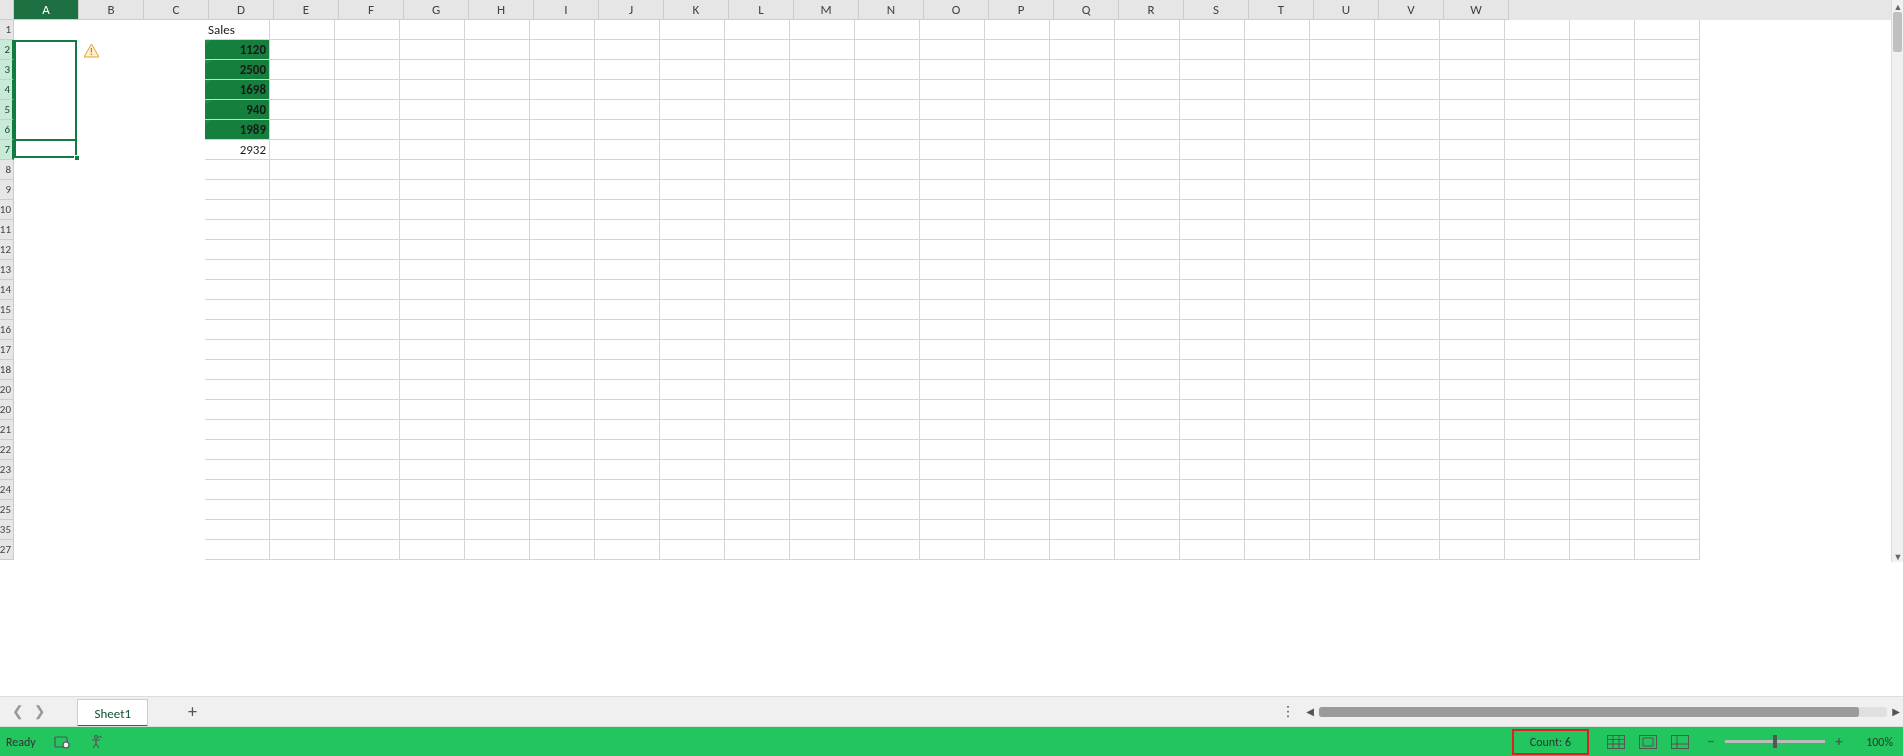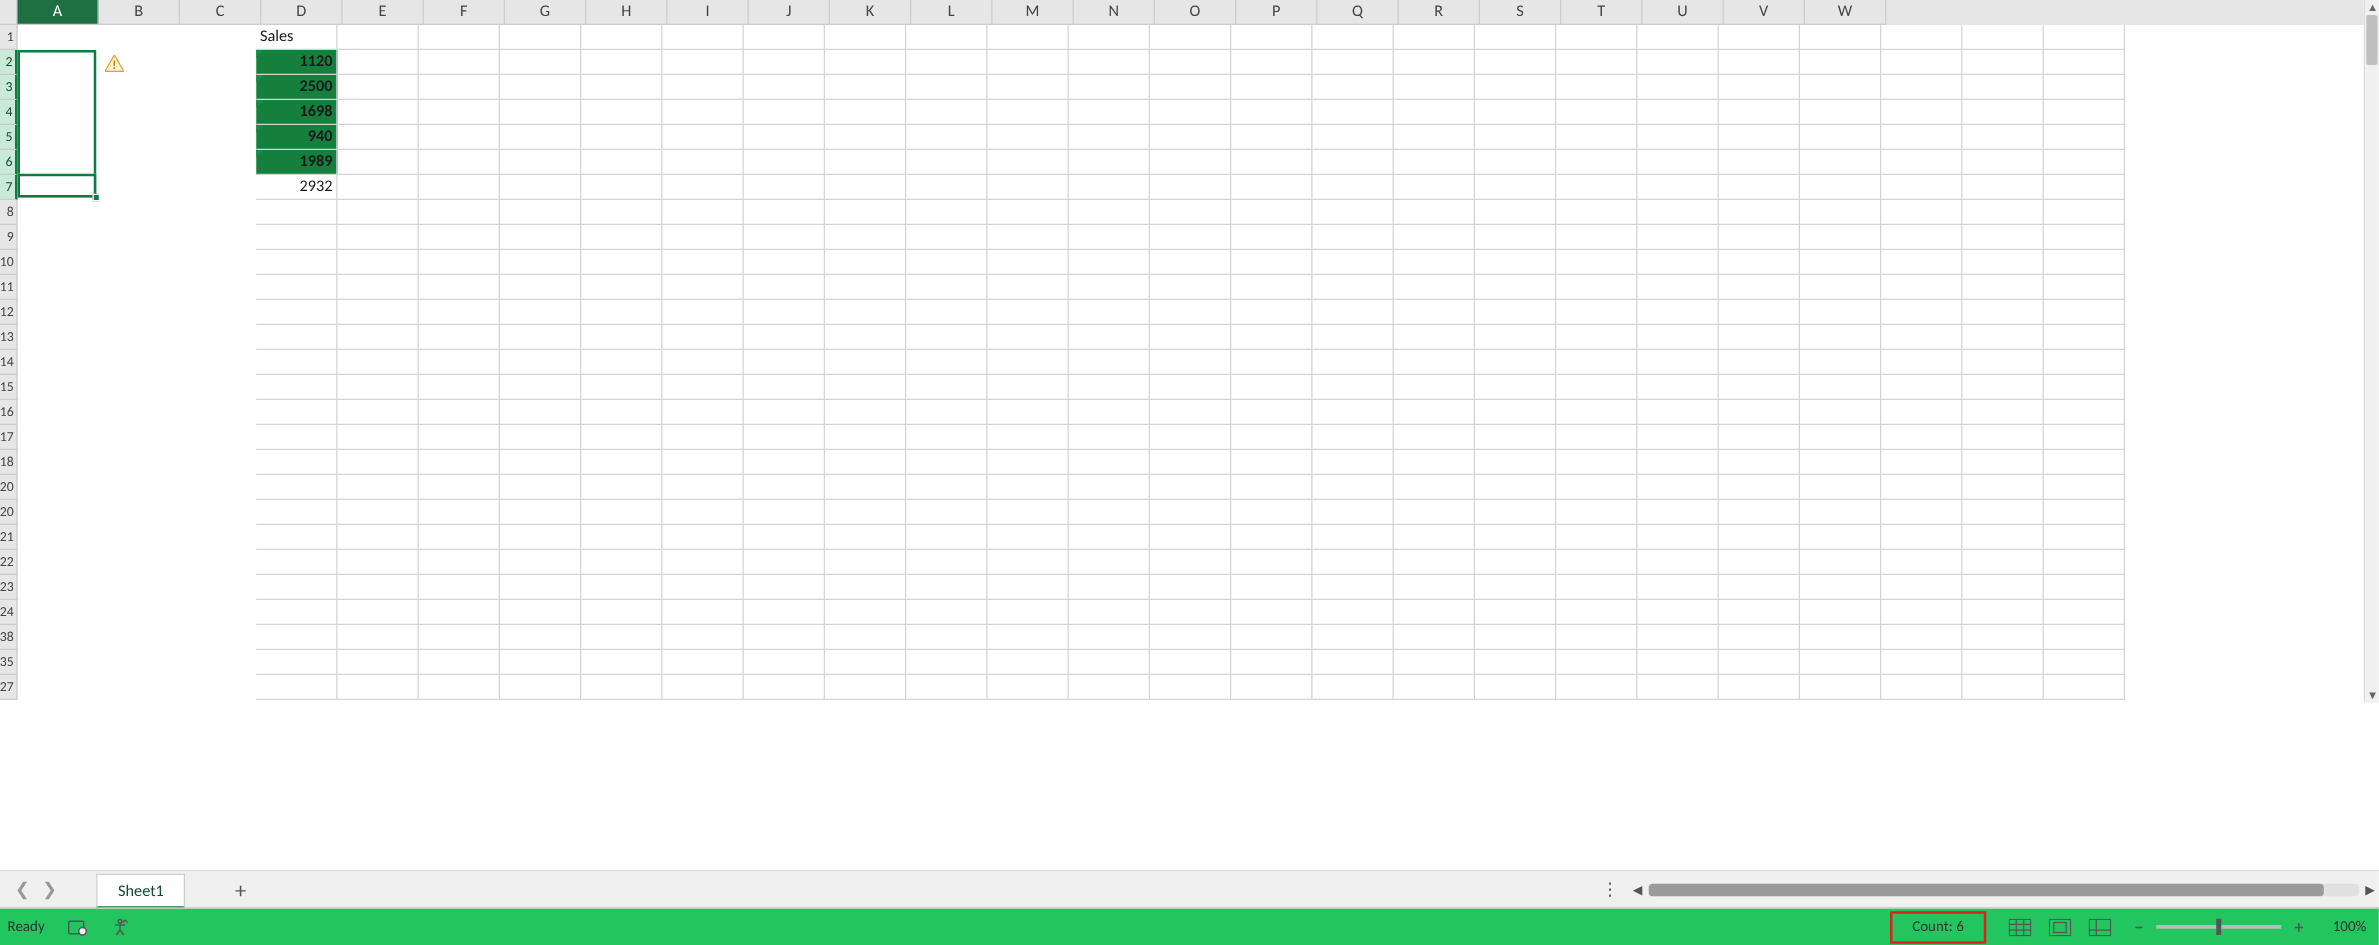--- a/index.html
+++ b/index.html
@@ -122,21 +122,21 @@
       <div class="row-head">15</div>
       <div class="row-head">16</div>
       <div class="row-head">17</div>
       <div class="row-head">18</div>
       <div class="row-head">20</div>
       <div class="row-head">20</div>
       <div class="row-head">21</div>
       <div class="row-head">22</div>
       <div class="row-head">23</div>
       <div class="row-head">24</div>
-      <div class="row-head">38</div>
+      <div class="row-head">25</div>
       <div class="row-head">35</div>
       <div class="row-head">27</div>
     </div>
 
   <div class="cells">
 
   <div class="row">
         <div class="cell text-left">Sales</div>
         <div class="cell"></div>
         <div class="cell"></div>

